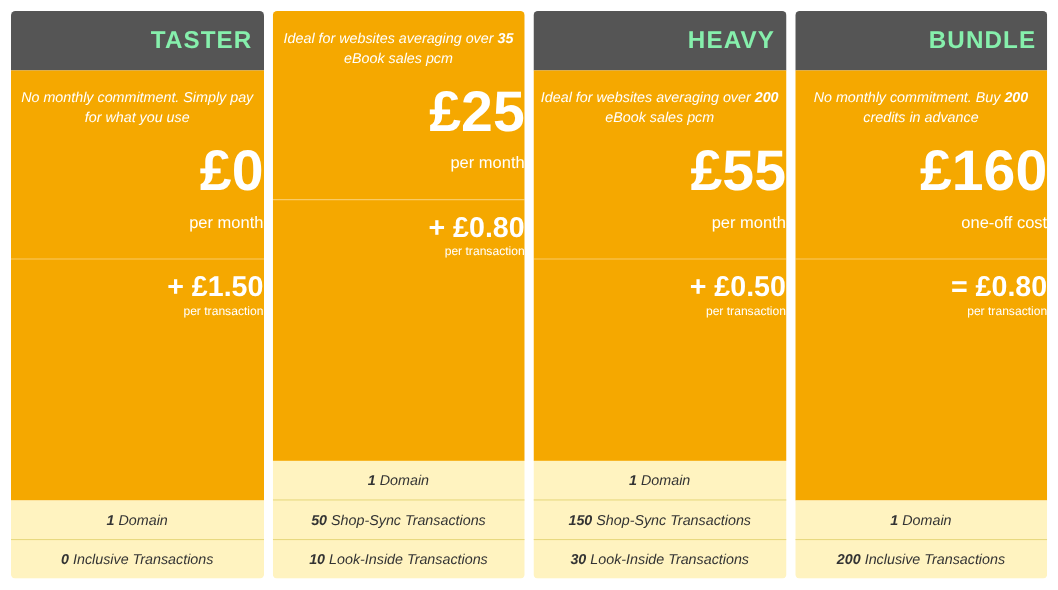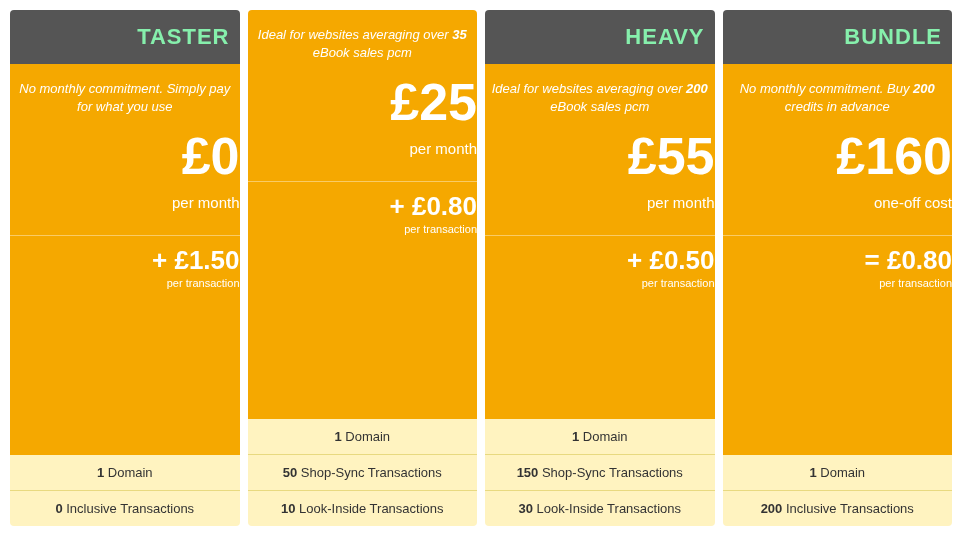--- a/index.html
+++ b/index.html
@@ -86,20 +86,21 @@
       background: #FFF3C0;
       display: flex;
       flex-direction: column;
     }
     .plan-feature {
       padding: 10px 12px;
       text-align: center;
       font-size: 13px;
       color: #333;
       border-top: 1px solid #e8d980;
+      font-style: italic;
     }
     .plan-feature:first-child {
       border-top: none;
     }
     .plan-feature strong {
       font-weight: bold;
     }
     .divider-line {
       width: 100%;
       border: none;

